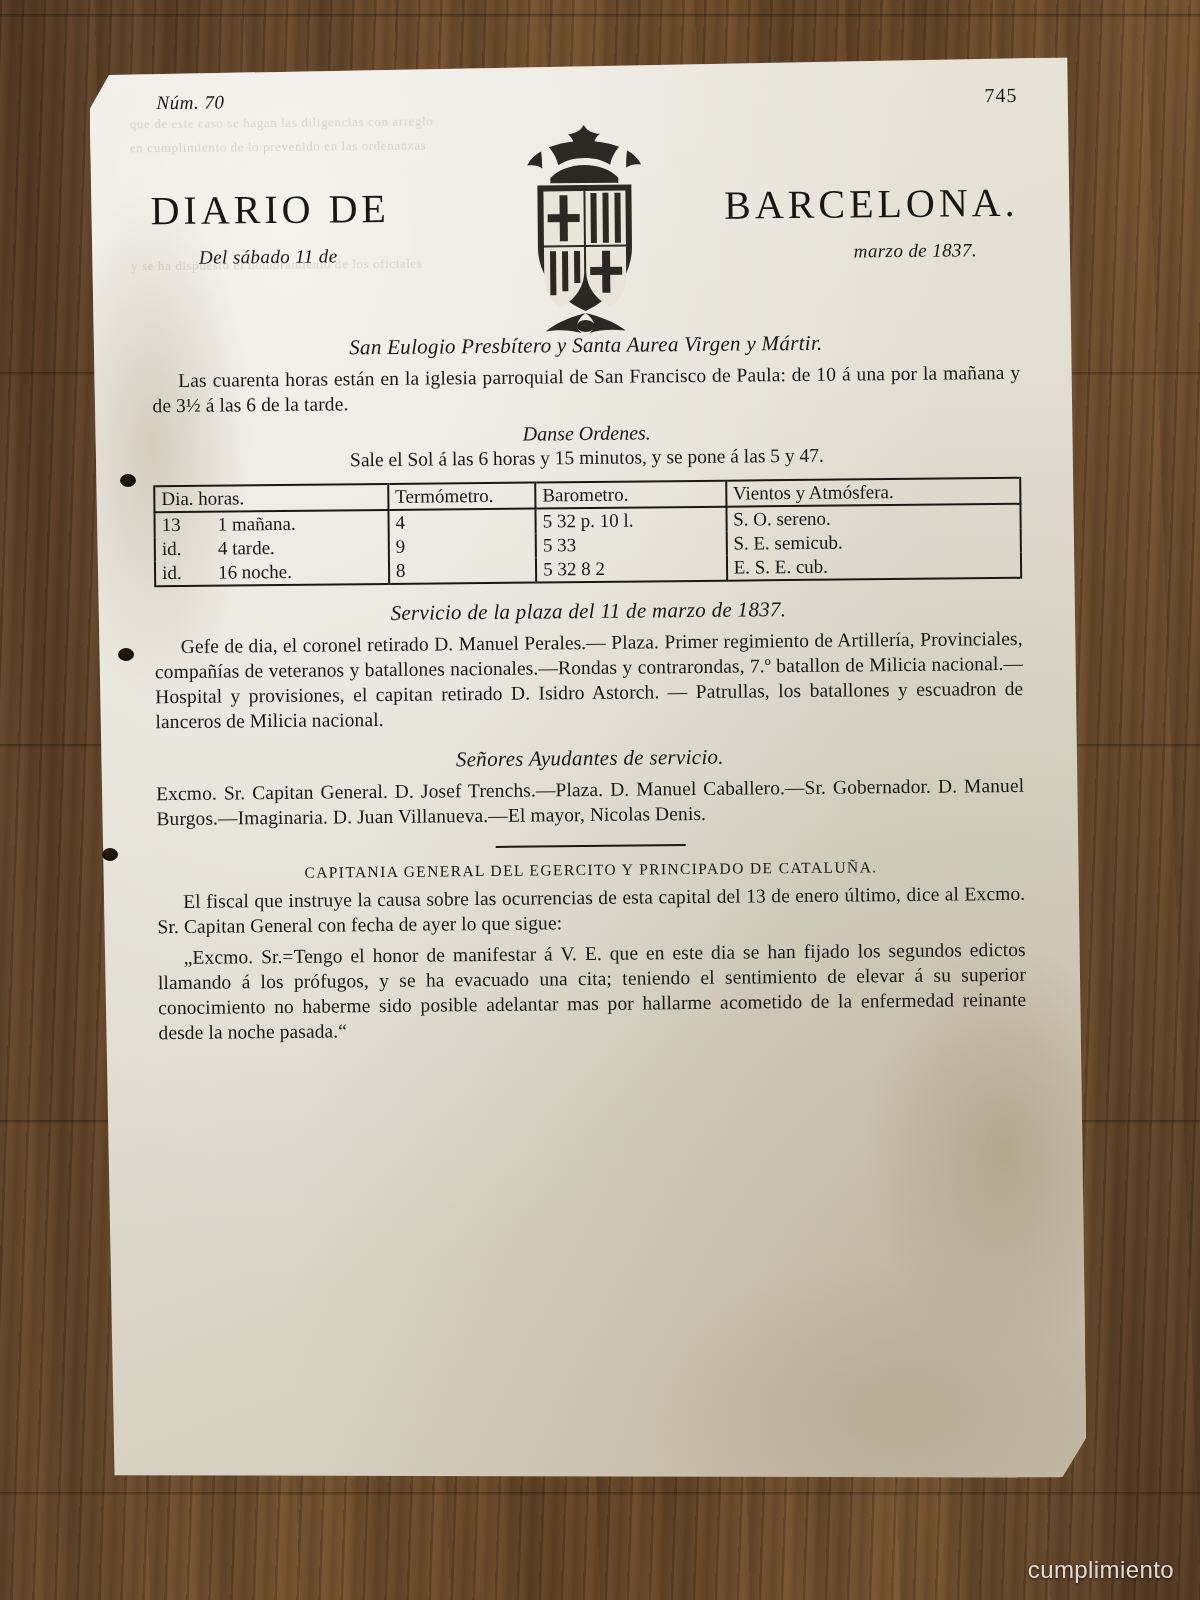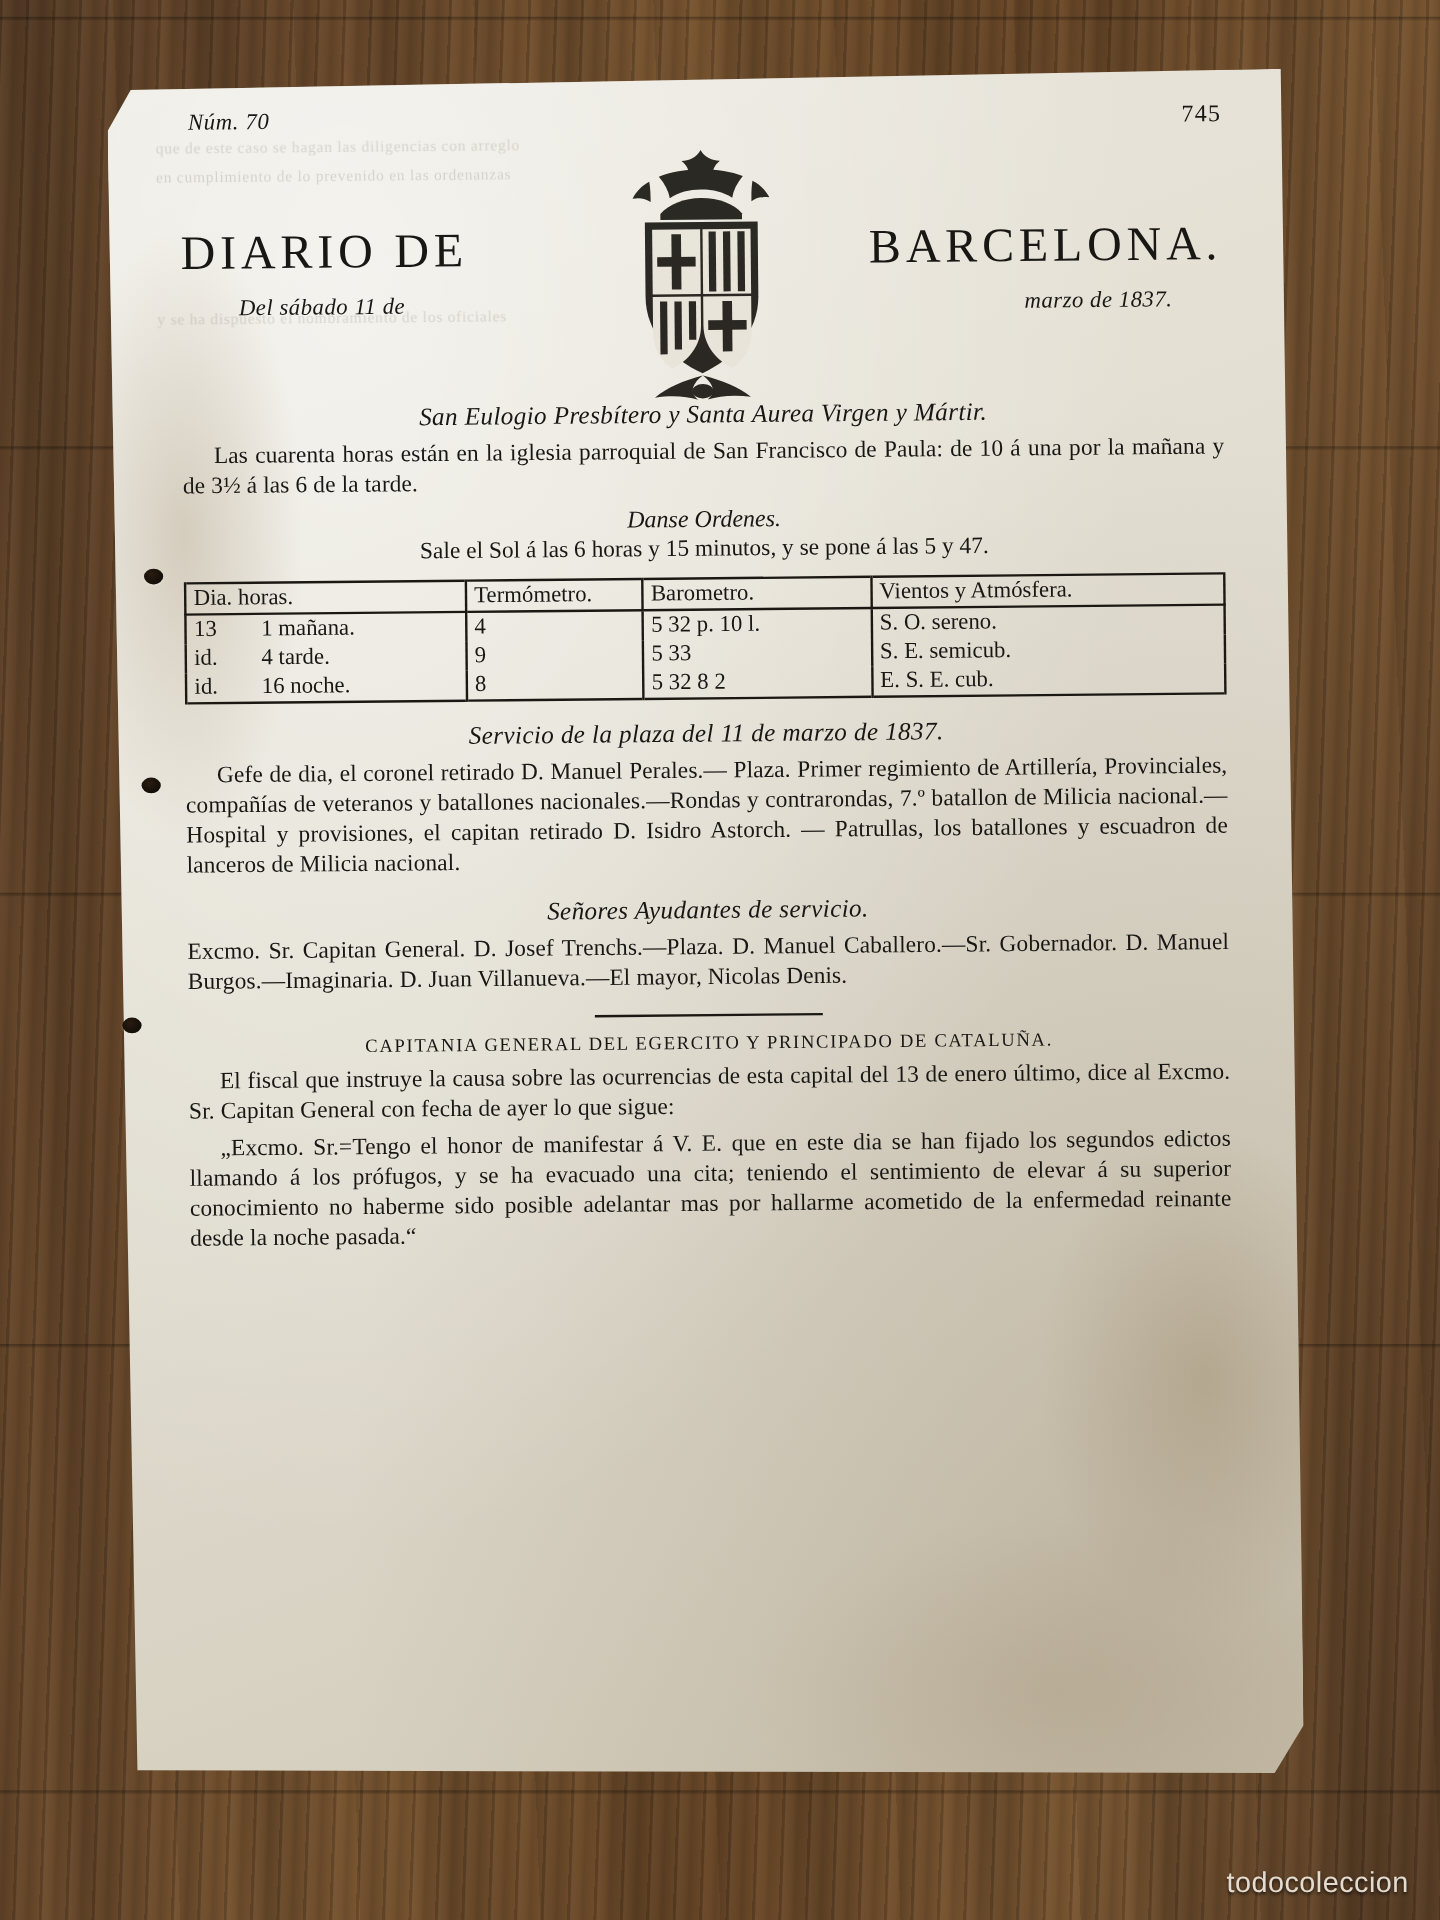--- a/index.html
+++ b/index.html
@@ -363,16 +363,16 @@
       <div class="para indent">„Excmo. Sr.=Tengo el honor de manifestar á V. E. que en este dia se han fijado los segundos edictos llamando á los prófugos, y se ha evacuado una cita; teniendo el sentimiento de elevar á su superior conocimiento no haberme sido posible adelantar mas por hallarme acometido de la enfermedad reinante desde la noche pasada.“</div>
 
     </div>
   </div>
 
   <div class="punch" style="left:120px; top:474px;"></div>
   <div class="punch" style="left:118px; top:648px;"></div>
   <div class="punch" style="left:102px; top:848px;"></div>
 
   <div id="watermark">
-    <span class="dot">todocoleccion</span>
+    <span class="dot">cumplimiento</span>
   </div>
 
 </div>
 
 </body></html>

